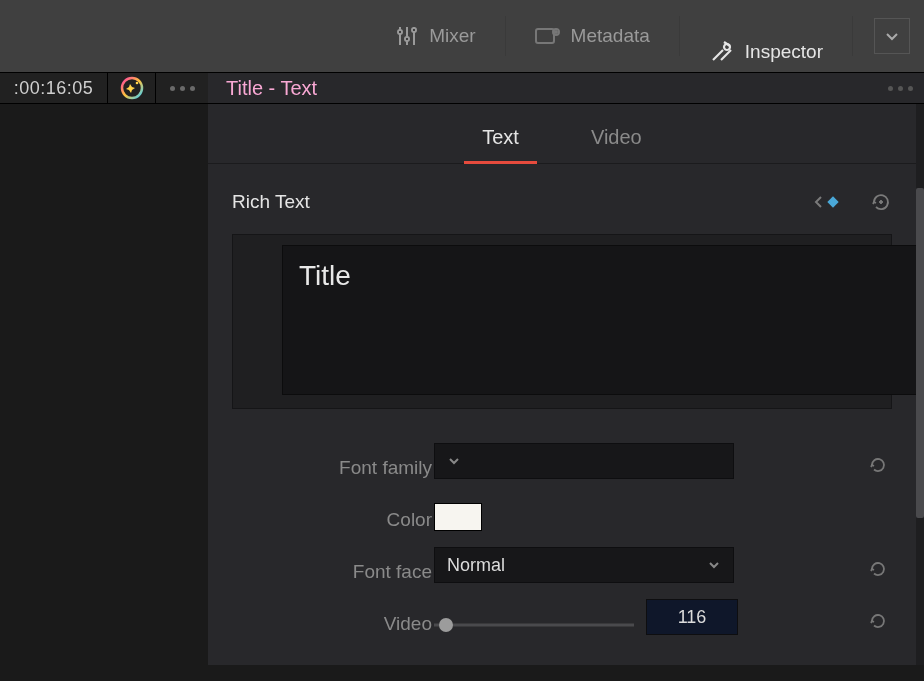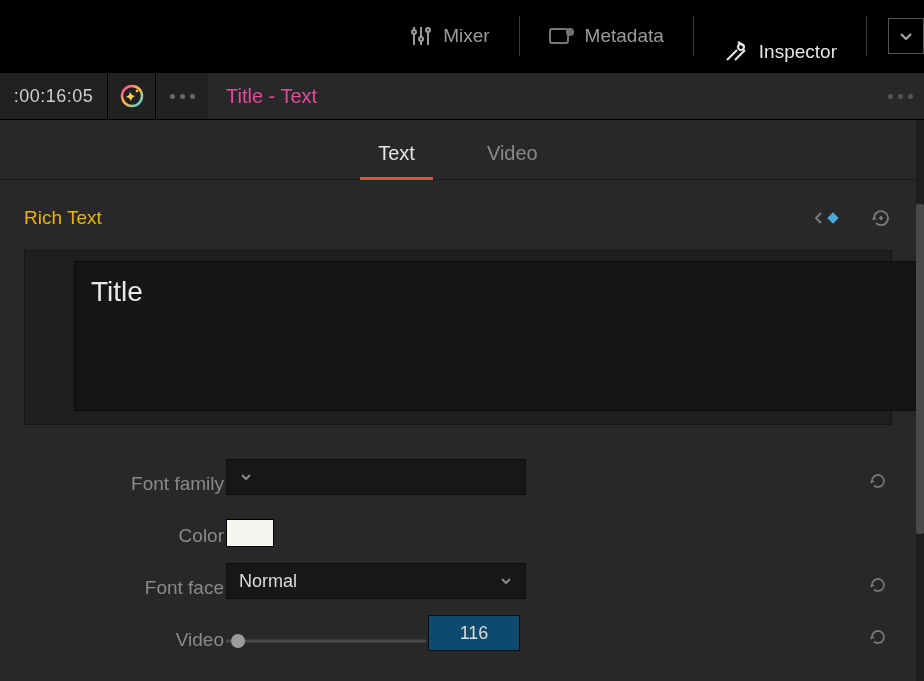--- a/index.html
+++ b/index.html
@@ -7,24 +7,25 @@
   body {
     background: #1a1a1a;
     font-family: -apple-system, BlinkMacSystemFont, "Segoe UI", Arial, sans-serif;
     color: #b0b0b0;
     font-size: 14px;
   }
 
   
   .topbar {
     height: 72px;
-    background: #000000;
+    background: #404040;
     display: flex;
     align-items: center;
     justify-content: flex-end;
+    padding-right: 14px;
     gap: 7px;
   }
   .topbar-item {
     display: flex;
     align-items: center;
     gap: 10px;
     padding: 0 18px;
     height: 36px;
     color: #9a9a9a;
     font-size: 19px;
@@ -39,21 +40,21 @@
   .chevron-box {
     width: 36px; height: 36px;
     border: 1px solid #555;
     display: flex; align-items: center; justify-content: center;
     margin-left: 10px;
     cursor: pointer;
   }
 
   
   .row2 {
-    height: 48px;
+    height: 32px;
     display: flex;
     align-items: stretch;
   }
   .tc-cell {
     width: 108px;
     background: #212121;
     color: #cfcfcf;
     font-size: 18px;
     letter-spacing: 0.5px;
     display: flex; align-items: center; justify-content: center;
@@ -80,40 +81,39 @@
     gap: 5px;
   }
   .dots-cell span, .dots-right span {
     width: 5px; height: 5px; border-radius: 50%; background: #6a6a6a;
   }
   .title-cell {
     flex: 1;
     background: #28282b;
     display: flex; align-items: center;
     padding-left: 18px;
-    color: #ec4899;
+    color: #f9a8d4;
     font-size: 20px;
     border-top: 1px solid #000;
     border-bottom: 1px solid #000;
   }
   .dots-right {
     width: 48px;
     background: #28282b;
     border-top: 1px solid #000;
     border-bottom: 1px solid #000;
     display: flex; align-items: center; justify-content: center; gap: 5px;
     cursor: pointer;
   }
   .dots-right span { background: #555; }
 
   
   .main {
     display: flex;
     height: calc(681px - 72px - 48px);
-    flex-direction: column;
   }
   .left-void {
     width: 208px;
     background: #1a1a1a;
   }
   .inspector {
     flex: 1;
     background: #28282b;
     position: relative;
     display: flex;
@@ -160,21 +160,21 @@
   }
 
   
   .section {
     padding: 16px 24px 0 24px;
   }
   .section-head {
     display: flex; align-items: center; justify-content: space-between;
     height: 44px;
   }
-  .section-title { color: #eab308; font-size: 19px; }
+  .section-title { color: #e5e5e5; font-size: 19px; }
   .section-tools { display: flex; align-items: center; gap: 18px; }
   .keyframe-nav { display: flex; align-items: center; gap: 2px; cursor: pointer; }
 
   .textarea-wrap {
     margin-top: 10px;
     border: 1px solid #151517;
     background: #1f1f21;
     padding: 10px;
   }
   .rich-textarea {
@@ -241,26 +241,27 @@
   }
   .slider-thumb {
     position: absolute; left: 0; top: 50%;
     width: 14px; height: 14px; border-radius: 50%;
     background: #9c9c9c; transform: translate(-50%, -50%);
     cursor: grab;
   }
   .num-input {
     width: 92px;
     height: 36px;
-    background: #0c4a6e;
+    background: #0f172a;
     border: 1px solid #0e0e10;
     color: #dcdcdc;
     font-size: 18px;
     text-align: center;
     outline: none;
+    margin-left: 10px;
   }
 
   svg { display: block; }
 </style>
 </head>
 <body>
 
 <div class="topbar">
   <div class="topbar-item">
     <span class="icon">

